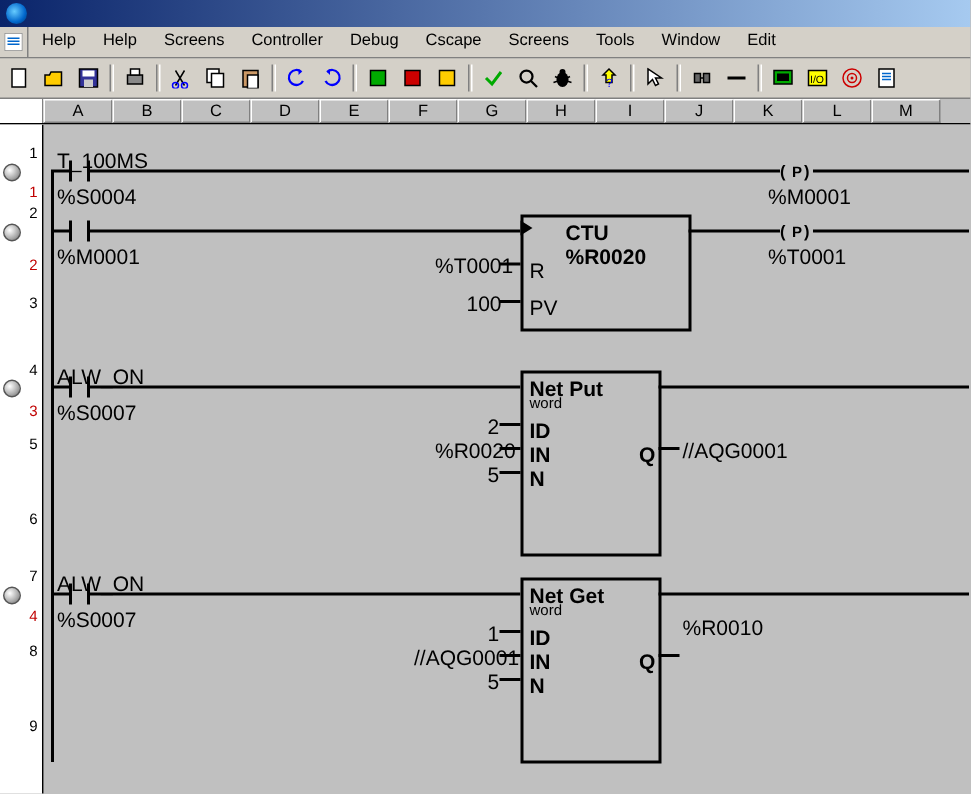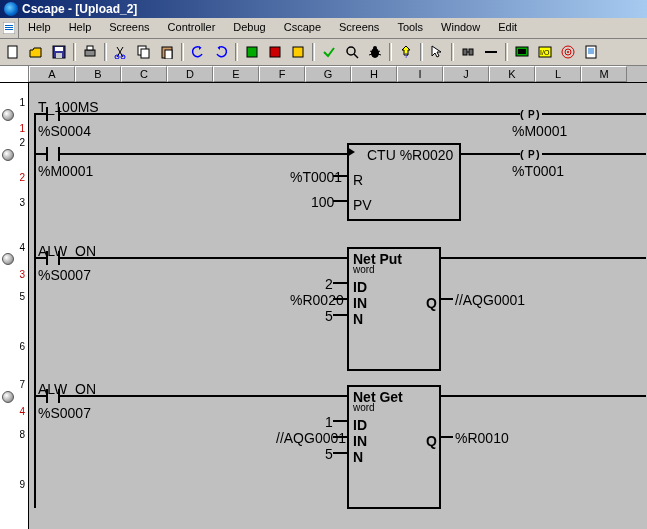--- a/index.html
+++ b/index.html
@@ -186,21 +186,20 @@
   border-left: 8px solid #000;
   border-top: 5px solid transparent;
   border-bottom: 5px solid transparent;
 }
 </style>
 </head>
 <body>
 
 <div class="titlebar">
   <span class="appicon"></span>
-  <span>Cscape - [Upload_2]</span>
 </div>
 
 <div class="menubar">
   <span class="mdi-icon">
     <svg viewBox="0 0 12 12">
         <rect x="0" y="0" width="12" height="12" fill="#fff" stroke="#888"></rect>
         <rect x="2" y="3" width="8" height="1" fill="#06c"></rect>
         <rect x="2" y="5" width="8" height="1" fill="#06c"></rect>
         <rect x="2" y="7" width="8" height="1" fill="#06c"></rect>
       </svg>
@@ -429,21 +428,21 @@
     <span class="wire" style="left:514px;top:30px;width:104px"></span>
     <span class="lbl" style="left:484px;top:40px">%M0001</span>
 
     <span class="wire" style="left:8px;top:70px;width:10px"></span>
     <span class="contact-sym" style="left:18px;top:65px"></span>
     <span class="wire" style="left:32px;top:70px;width:287px"></span>
     <span class="lbl" style="left:10px;top:80px">%M0001</span>
 
     <div class="fbox" style="left:319px;top:60px;width:110px;height:74px">
       <span class="triangle"></span>
-      <span class="lbl" style="left:18px;top:2px;font-weight:normal">CTU   %R0020</span>
+      <span class="lbl" style="left:28px;top:2px;font-weight:bold">CTU   %R0020</span>
       <span class="lbl" style="left:4px;top:27px">R</span>
       <span class="lbl" style="left:4px;top:52px">PV</span>
     </div>
     <span class="wire" style="left:305px;top:92px;width:14px"></span>
     <span class="lbl" style="left:262px;top:86px">%T0001</span>
     <span class="wire" style="left:305px;top:117px;width:14px"></span>
     <span class="lbl" style="left:283px;top:111px">100</span>
     <span class="wire" style="left:431px;top:70px;width:61px"></span>
     <span class="coil-sym" style="left:492px;top:64px">
       <svg width="22" height="14">
@@ -491,17 +490,17 @@
       <span class="lbl" style="left:4px;top:62px;font-weight:bold">N</span>
       <span class="lbl" style="left:77px;top:46px;font-weight:bold">Q</span>
     </div>
     <span class="wire" style="left:305px;top:337px;width:14px"></span>
     <span class="lbl" style="left:297px;top:331px">1</span>
     <span class="wire" style="left:305px;top:353px;width:14px"></span>
     <span class="lbl" style="left:248px;top:347px">//AQG0001</span>
     <span class="wire" style="left:305px;top:369px;width:14px"></span>
     <span class="lbl" style="left:297px;top:363px">5</span>
     <span class="wire" style="left:411px;top:353px;width:14px"></span>
-    <span class="lbl" style="left:427px;top:347px">%R0010</span>
+    <span class="lbl" style="left:427px;top:327px">%R0010</span>
     <span class="wire" style="left:411px;top:312px;width:207px"></span>
 
   </div>
 </div>
 
 </body></html>

